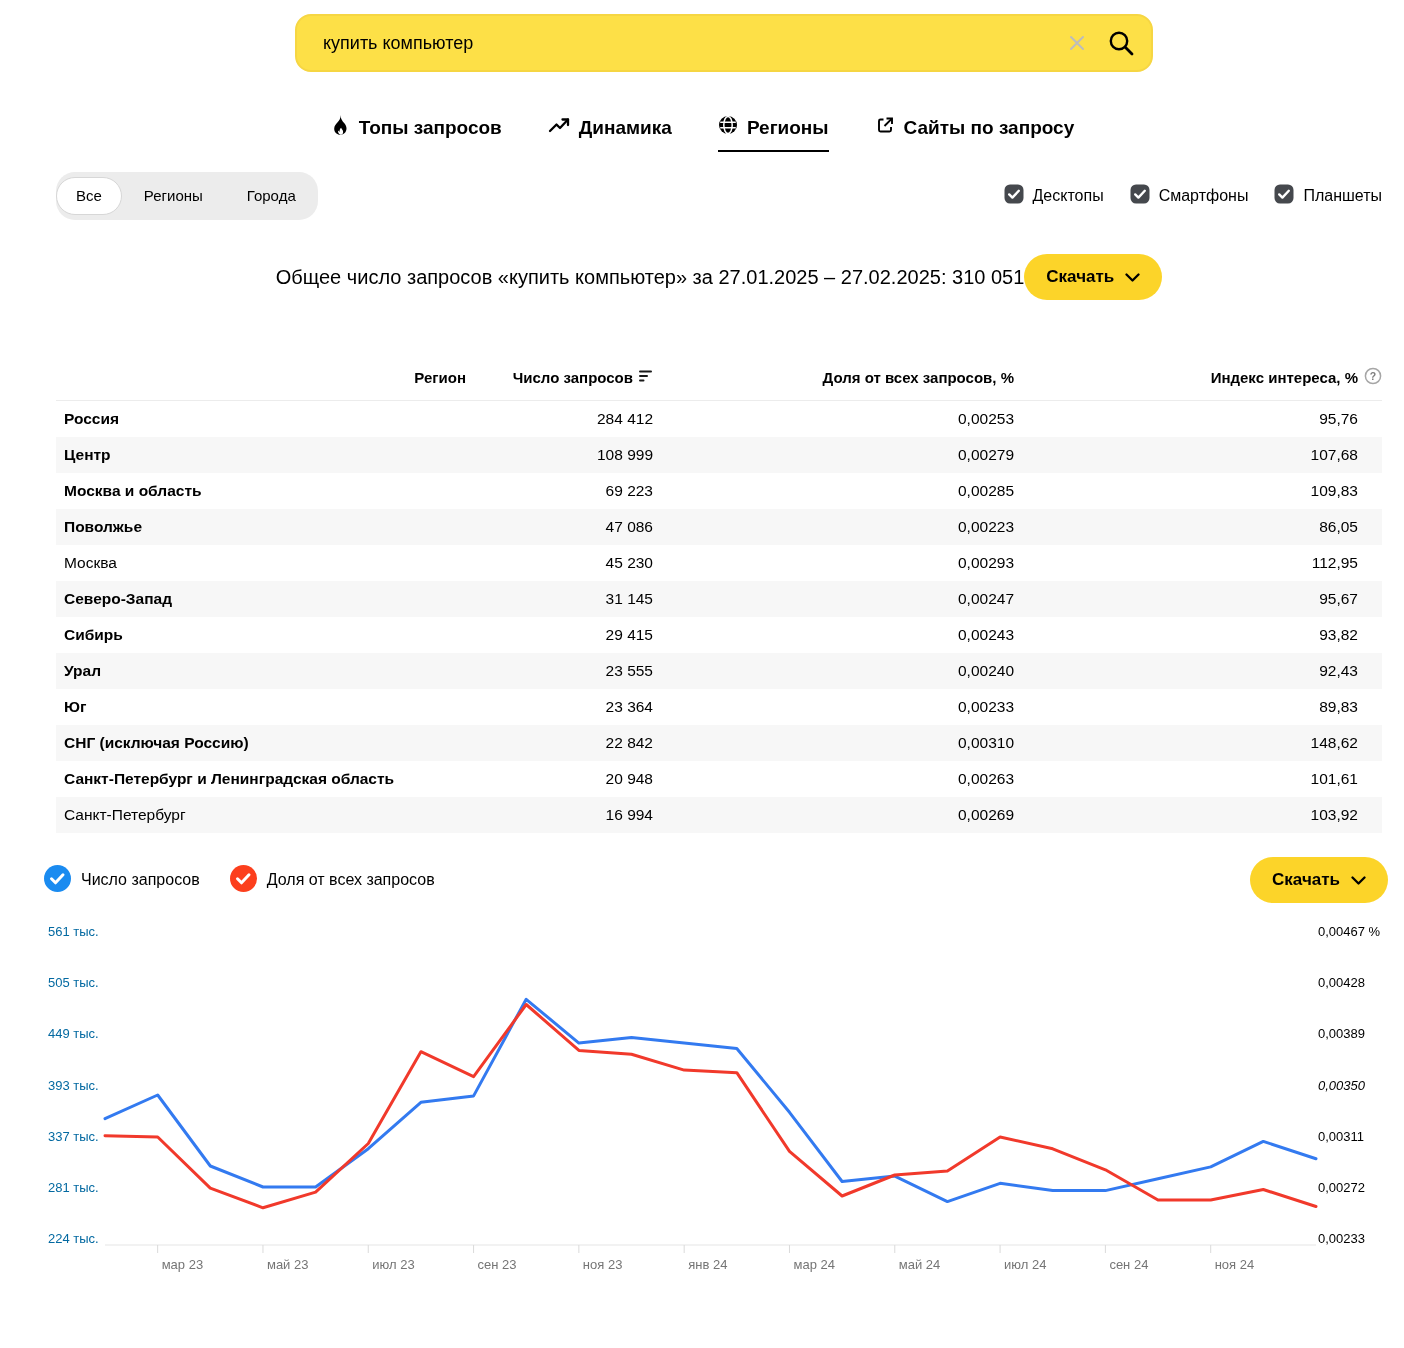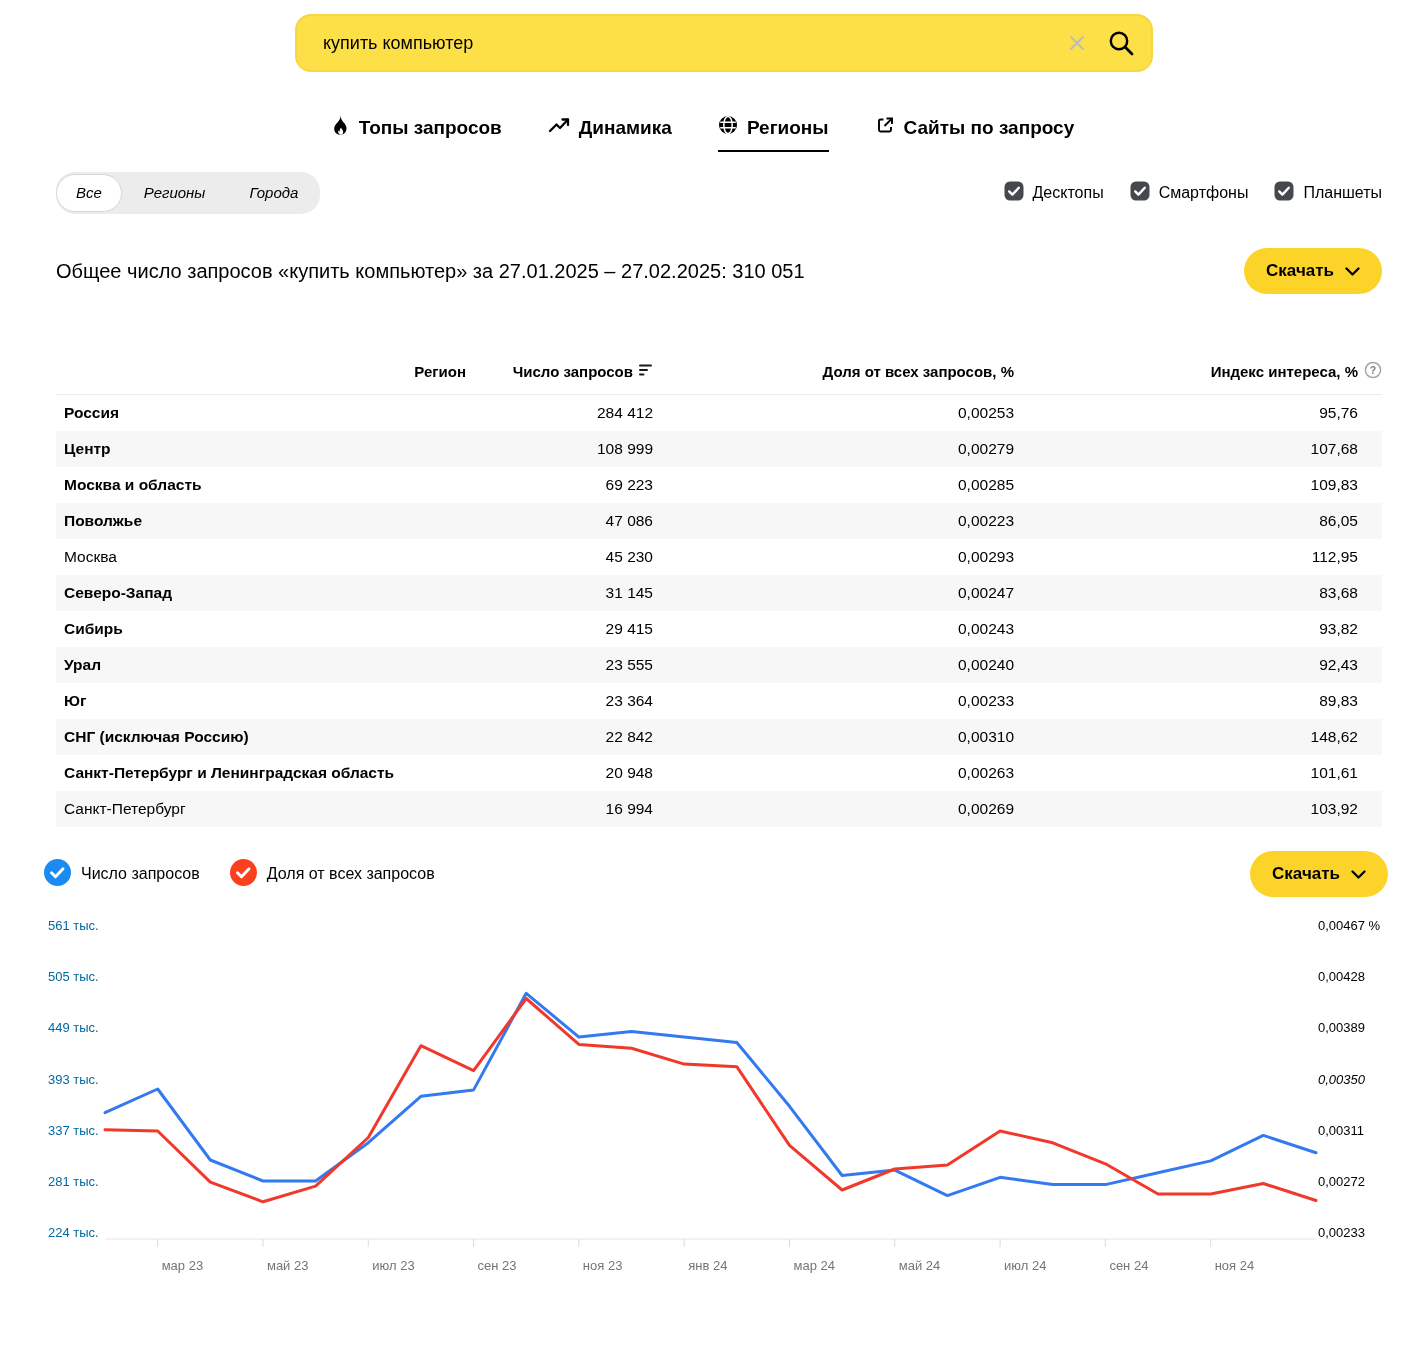--- a/index.html
+++ b/index.html
@@ -19,27 +19,27 @@
   .sicon{display:flex;align-items:center;justify-content:center;width:44px;height:44px;cursor:pointer;}
   .sicon.mag{margin-right:8px;}
   
   .tabs{display:flex;justify-content:center;gap:46px;margin-top:42px;}
   .tab{display:flex;align-items:center;gap:9px;font-size:19px;font-weight:700;
        padding-bottom:9px;border-bottom:2px solid transparent;cursor:pointer;white-space:nowrap;}
   .tab.active{border-bottom-color:#000;}
   
   .filter-row{display:flex;justify-content:space-between;align-items:center;
               padding:0 22px 0 56px;margin-top:20px;}
-  .segmented{display:flex;align-items:center;background:#ececec;border-radius:19px;height:42px;font-style:italic;}
+  .segmented{display:flex;align-items:center;background:#ececec;border-radius:19px;height:48px;}
   .seg{padding:0 22px;font-size:15px;line-height:38px;border-radius:19px;cursor:pointer;}
   .seg.active{background:#fff;border:1px solid #d7d7d7;box-sizing:border-box;height:38px;line-height:36px;padding:0 19px;}
   .devices{display:flex;align-items:center;gap:26px;font-size:16px;}
   .device{display:flex;align-items:center;gap:9px;cursor:pointer;}
   
-  .summary-row{display:flex;justify-content:space-between;align-items:center;
+  .summary-row{display:flex;justify-content:center;align-items:center;
                padding:0 22px 0 56px;margin-top:34px;}
   .summary-text{font-size:20px;}
   .dl-btn{display:flex;align-items:center;gap:11px;height:46px;padding:0 22px;
           background:#fcd429;border:none;border-radius:23px;
           font-family:"Liberation Sans",sans-serif;font-size:17px;font-weight:700;cursor:pointer;}
   
   table.regions{border-collapse:collapse;table-layout:fixed;width:1326px;margin:56px 22px 0 56px;}
   .regions th{font-size:15px;font-weight:700;text-align:right;padding:11px 0 12px;border-bottom:1px solid #ececec;}
   .regions th:first-child{text-align:right;}
   .regions th .hflex{display:inline-flex;align-items:center;gap:6px;}
@@ -51,21 +51,21 @@
   
   .legend-row{display:flex;align-items:center;gap:30px;padding:0 16px 0 44px;margin-top:24px;}
   .legend-item{display:flex;align-items:center;gap:10px;font-size:16px;cursor:pointer;}
   .legend-row .dl-btn{margin-left:auto;}
   
   .chart{position:relative;height:415px;margin-top:6px;}
   .chart svg.plot{position:absolute;left:0;top:0;}
   .ytick{position:absolute;font-size:13px;transform:translateY(-50%);white-space:nowrap;}
   .ytick.l{left:48px;color:#0369a1;}
   .ytick.r{left:1318px;color:#000000;}
-  .xtick{position:absolute;font-size:13px;color:#757575;top:348px;white-space:nowrap;margin-top:7px;}
+  .xtick{position:absolute;font-size:13px;color:#757575;top:348px;white-space:nowrap;}
 </style>
 </head>
 <body>
 
 <div class="search-row">
   <div class="search-box">
     <span class="search-text">купить компьютер</span>
     <span class="sicon">
       <svg width="22" height="22" viewBox="0 0 22 22">
           <path d="M5 5l12 12M17 5L5 17" stroke="#bcbcbc" stroke-width="2" stroke-linecap="round"></path>
@@ -234,21 +234,21 @@
       <tr>
         <td class="">Москва</td>
         <td>45 230</td>
         <td>0,00293</td>
         <td>112,95</td>
       </tr>
       <tr>
         <td class="b">Северо-Запад</td>
         <td>31 145</td>
         <td>0,00247</td>
-        <td>83,68</td>
+        <td>95,67</td>
       </tr>
       <tr>
         <td class="b">Сибирь</td>
         <td>29 415</td>
         <td>0,00243</td>
         <td>93,82</td>
       </tr>
       <tr>
         <td class="b">Урал</td>
         <td>23 555</td>

